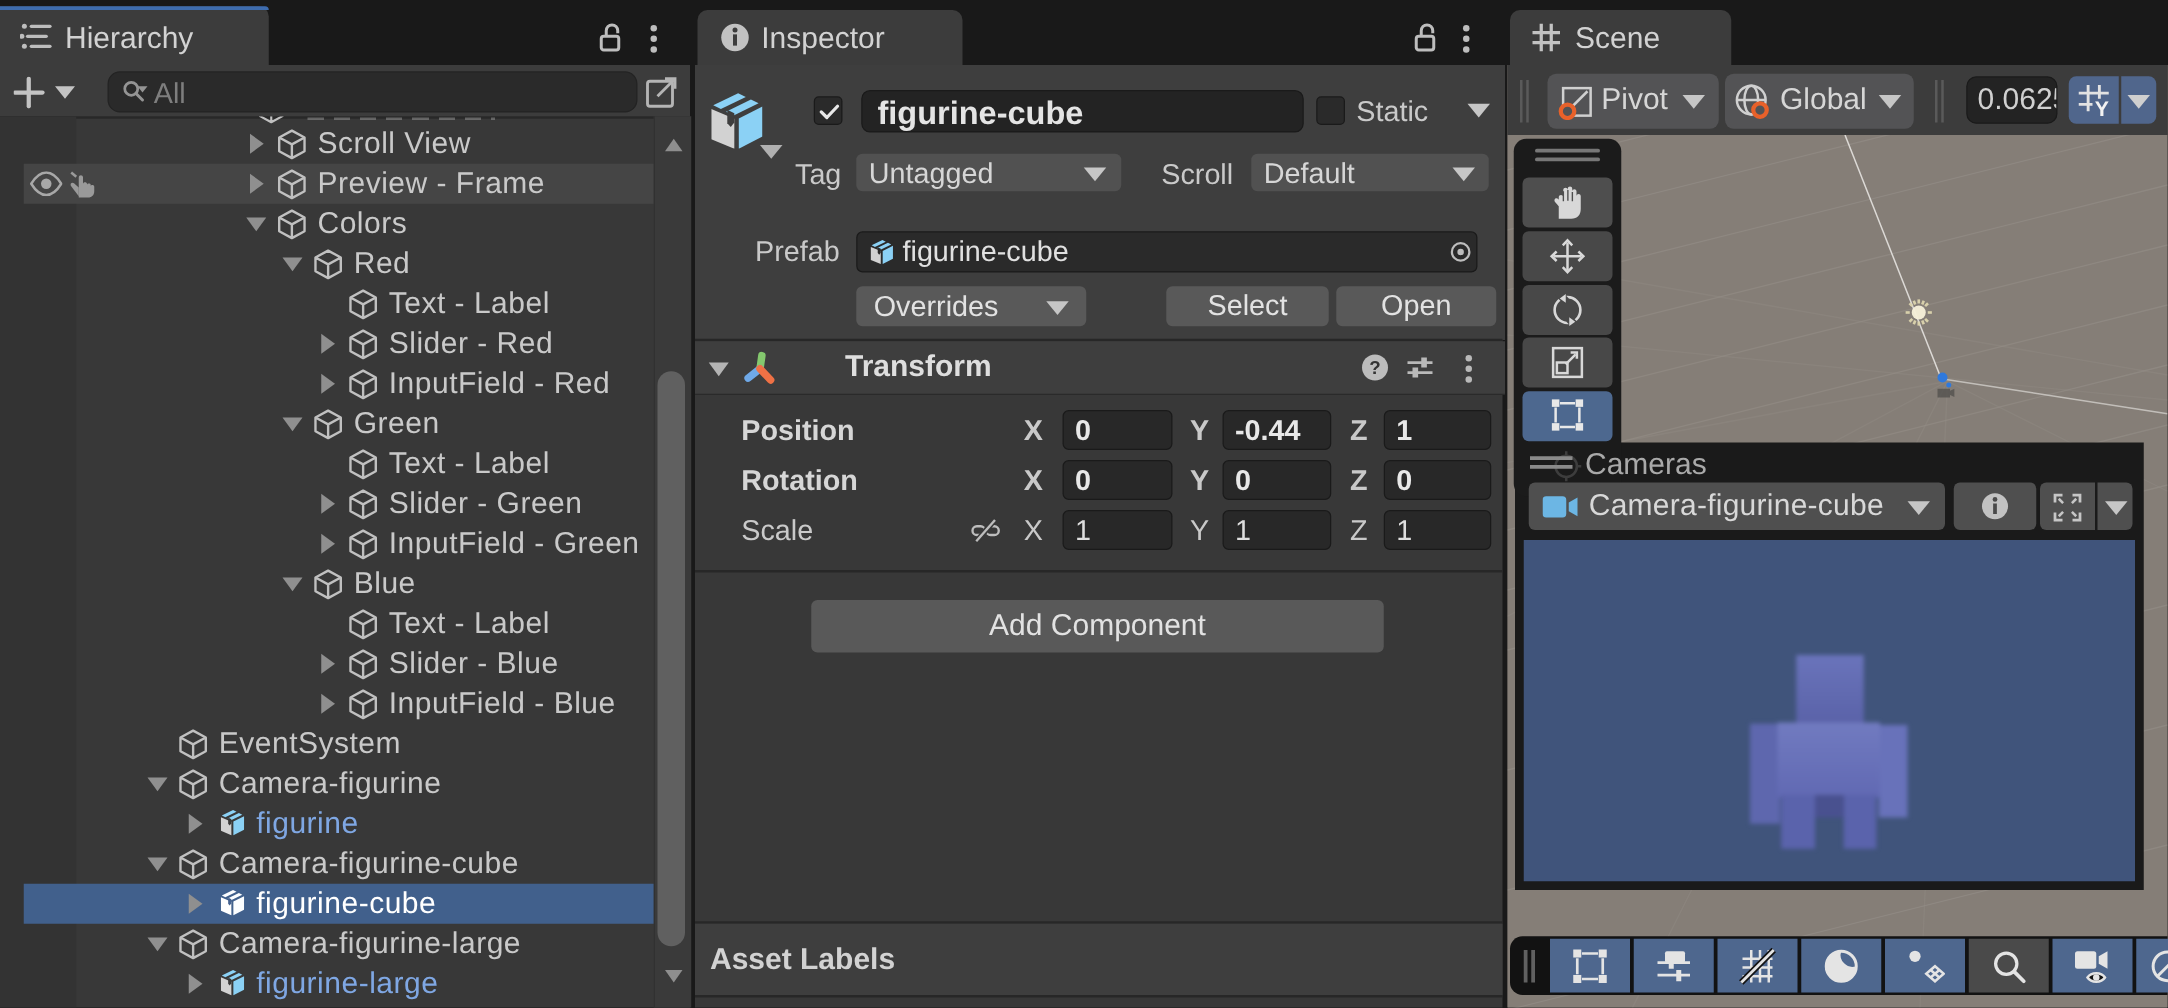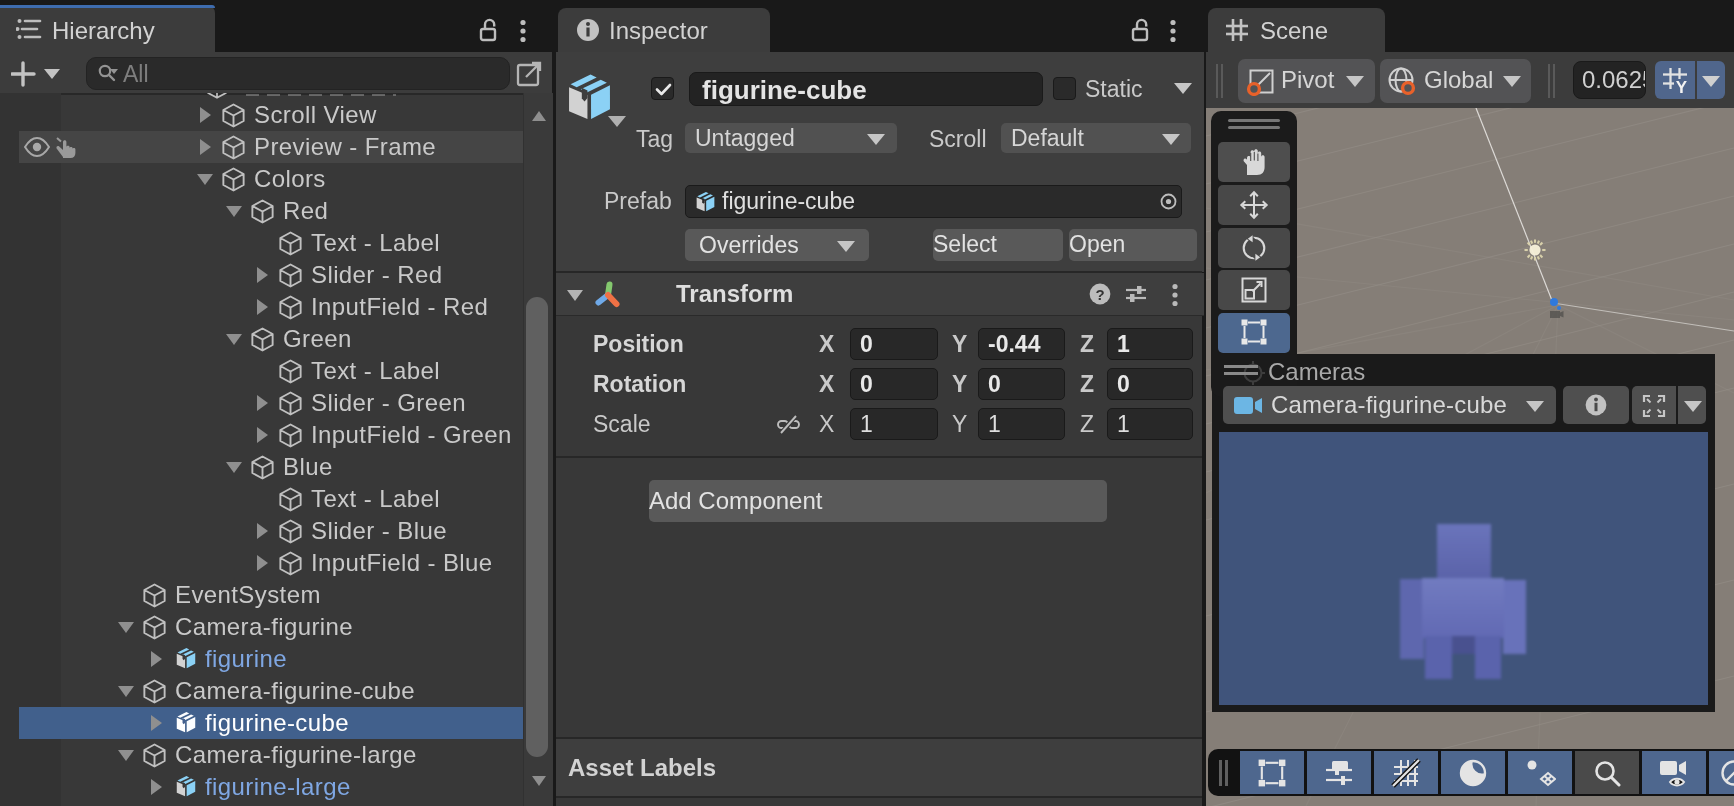--- a/index.html
+++ b/index.html
@@ -16,21 +16,21 @@
         border-bottom:8px solid transparent;border-left:11px solid #8f8f8f;top:8px;}
   .arwD{position:absolute;width:0;height:0;border-left:8px solid transparent;
         border-right:8px solid transparent;border-top:11px solid #8f8f8f;top:11px;}
   .cub{position:absolute;top:3px;}
   .rtx{position:absolute;top:0;font-size:24px;line-height:32px;color:#c9c9c9;white-space:nowrap;letter-spacing:0.4px;}
   .fld{position:absolute;background:#282828;border:1px solid #1a1a1a;border-radius:5px;
        box-sizing:border-box;color:#dedede;font-size:23px;}
   .dd{position:absolute;background:#515151;border-radius:5px;box-sizing:border-box;
       color:#d6d6d6;font-size:23px;}
   .btn{position:absolute;background:#595959;border-radius:5px;box-sizing:border-box;
-       color:#e2e2e2;font-size:23px;}
+       color:#e2e2e2;font-size:23px;text-align:center;}
   .ddarw{position:absolute;width:0;height:0;border-left:9px solid transparent;
          border-right:9px solid transparent;border-top:11px solid #c6c6c6;}
   .sep{position:absolute;left:0;width:100%;background:#272727;}
 </style>
 </head>
 <body>
 <div id="root">
 
   <div class="abs" style="left:0;top:0;width:1734px;height:52px;background:#191919;"></div>
 

